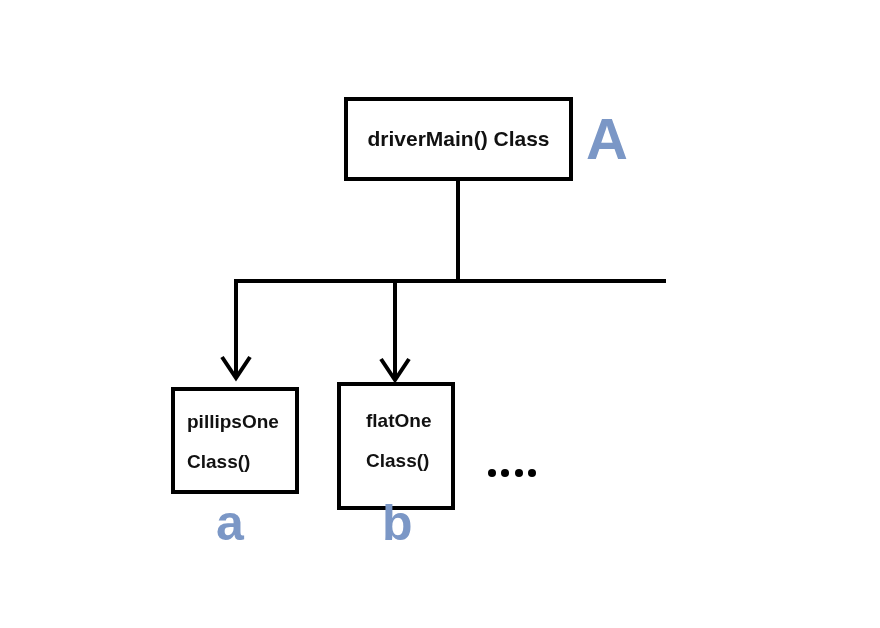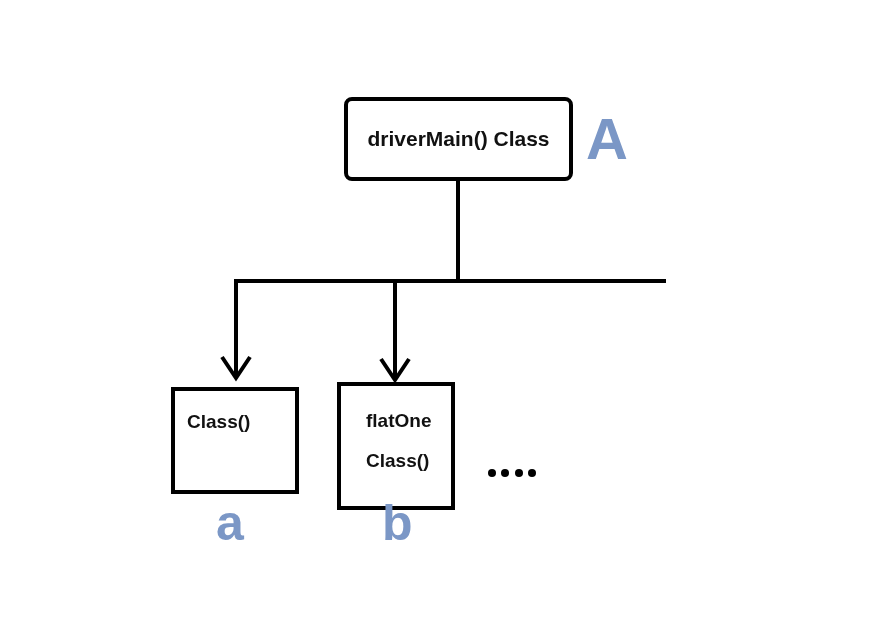--- a/index.html
+++ b/index.html
@@ -33,21 +33,20 @@
     font-weight: bold;
   }
   .root-node {
     left: 344px; top: 97px;
     width: 229px; height: 84px;
     display: flex;
     align-items: center;
     justify-content: center;
     font-size: 21px;
     white-space: nowrap;
-    border-radius: 8px;
   }
   .child-node .line {
     display: block;
     line-height: 40px;
     font-size: 19px;
     white-space: nowrap;
   }
   .child-node-a {
     left: 171px; top: 387px;
     width: 128px; height: 107px;
@@ -104,20 +103,21 @@
     <polyline points="381,359 395,380 409,359" fill="none" stroke="#000000" stroke-width="4"></polyline>
   </svg>
 
   <div class="node root-node">
     <span>driverMain() Class</span>
   </div>
 
   <div class="tag tag-root">A</div>
 
   <div class="node child-node child-node-a">
+    <span class="line">pillipsOne</span>
     <span class="line">Class()</span>
   </div>
 
   <div class="node child-node child-node-b">
     <span class="line">flatOne</span>
     <span class="line">Class()</span>
   </div>
 
   <div class="tag tag-a">a</div>
   <div class="tag tag-b">b</div>

